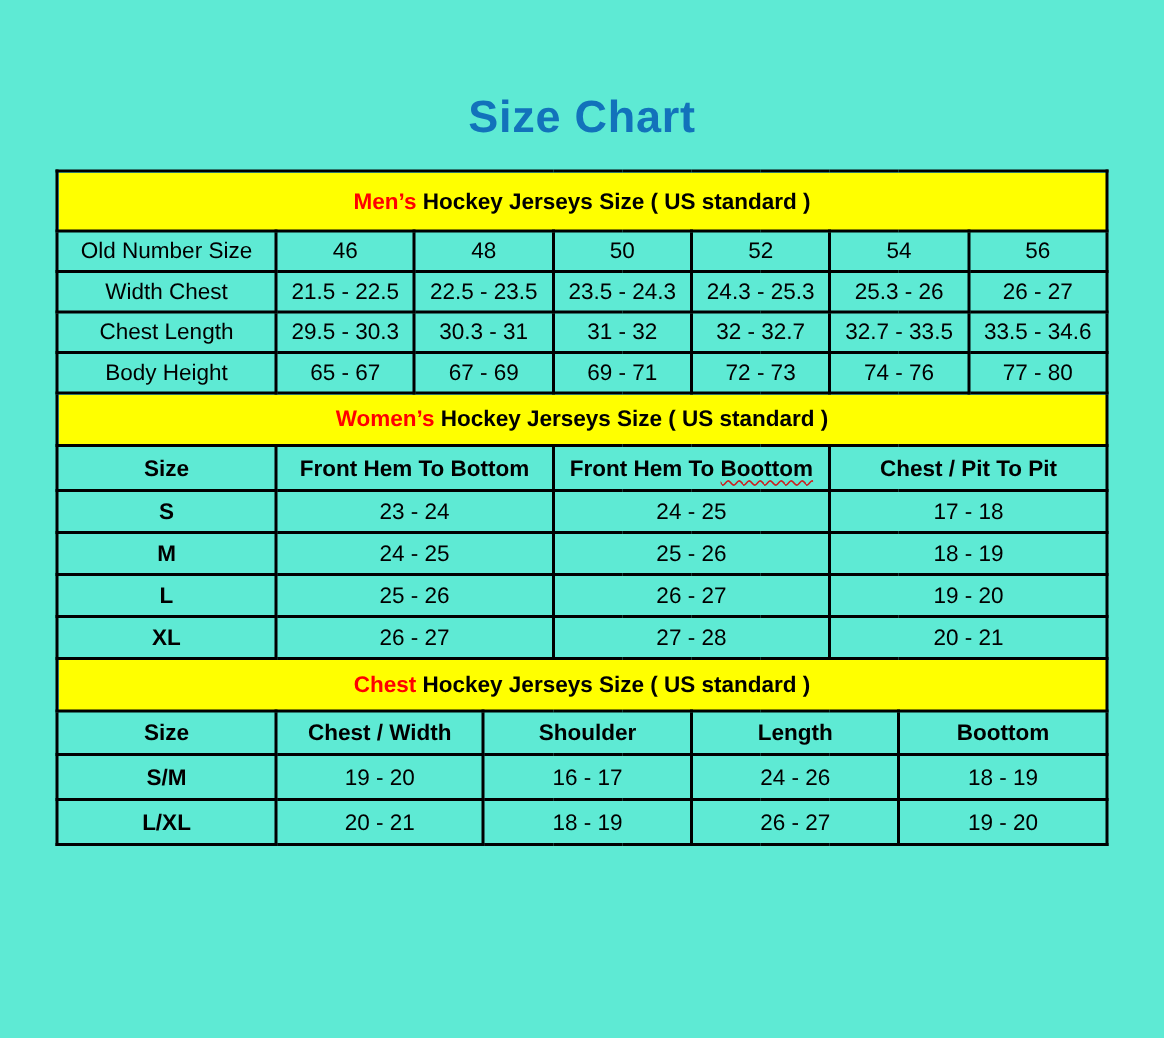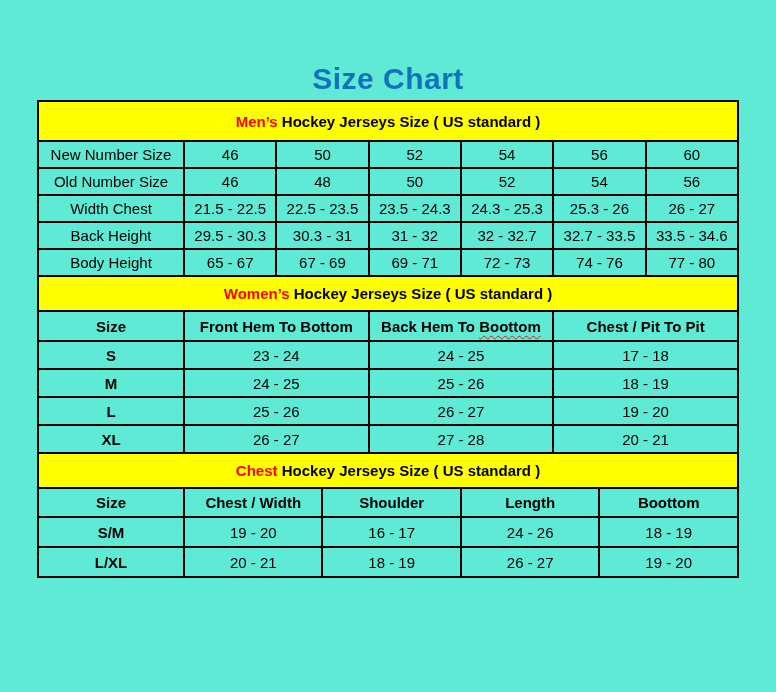--- a/index.html
+++ b/index.html
@@ -16,21 +16,21 @@
     margin: 0;
     padding-top: 62px;
     text-align: center;
     font-size: 30px;
     font-weight: bold;
     color: var(--title-blue, #1272BB);
     letter-spacing: 0.5px;
   }
   .chart-wrap {
     margin-left: 37px;
-    margin-top: 4px;
+    margin-top: 17px;
     width: 702px;
   }
   table.size-chart {
     border-collapse: collapse;
     table-layout: fixed;
     width: 702px;
   }
   col.c-label { width: 146px; }
   table.size-chart td {
     border: 2px solid var(--border-black, #000000);
@@ -91,48 +91,39 @@
       </colgroup>
       <tbody>
 
         <tr class="band-row-mens">
           <td colspan="13" class="band">
             <span class="kw">Men’s</span>
             <span>Hockey Jerseys Size ( US standard )</span>
           </td>
         </tr>
         <tr class="mens-row">
-          <td>New Number Size</td>
-          <td colspan="2">46</td>
-          <td colspan="2">50</td>
-          <td colspan="2">52</td>
-          <td colspan="2">54</td>
-          <td colspan="2">56</td>
-          <td colspan="2">60</td>
-        </tr>
-        <tr class="mens-row">
           <td>Old Number Size</td>
           <td colspan="2">46</td>
           <td colspan="2">48</td>
           <td colspan="2">50</td>
           <td colspan="2">52</td>
           <td colspan="2">54</td>
           <td colspan="2">56</td>
         </tr>
         <tr class="mens-row">
           <td>Width Chest</td>
           <td colspan="2">21.5 - 22.5</td>
           <td colspan="2">22.5 - 23.5</td>
           <td colspan="2">23.5 - 24.3</td>
           <td colspan="2">24.3 - 25.3</td>
           <td colspan="2">25.3 - 26</td>
           <td colspan="2">26 - 27</td>
         </tr>
         <tr class="mens-row">
-          <td>Back Height</td>
+          <td>Chest Length</td>
           <td colspan="2">29.5 - 30.3</td>
           <td colspan="2">30.3 - 31</td>
           <td colspan="2">31 - 32</td>
           <td colspan="2">32 - 32.7</td>
           <td colspan="2">32.7 - 33.5</td>
           <td colspan="2">33.5 - 34.6</td>
         </tr>
         <tr class="mens-row">
           <td>Body Height</td>
           <td colspan="2">65 - 67</td>
@@ -146,21 +137,21 @@
         <tr class="band-row">
           <td colspan="13" class="band">
             <span class="kw">Women’s</span>
             <span>Hockey Jerseys Size ( US standard )</span>
           </td>
         </tr>
         <tr class="womens-hdr">
           <td class="hdr">Size</td>
           <td class="hdr" colspan="4">Front Hem To Bottom</td>
           <td class="hdr" colspan="4">
-            <span>Back Hem To</span>
+            <span>Front Hem To</span>
             <span class="squiggle">Boottom</span>
           </td>
           <td class="hdr" colspan="4">Chest / Pit To Pit</td>
         </tr>
         <tr class="womens-row">
           <td class="rlbl">S</td>
           <td colspan="4">23 - 24</td>
           <td colspan="4">24 - 25</td>
           <td colspan="4">17 - 18</td>
         </tr>

